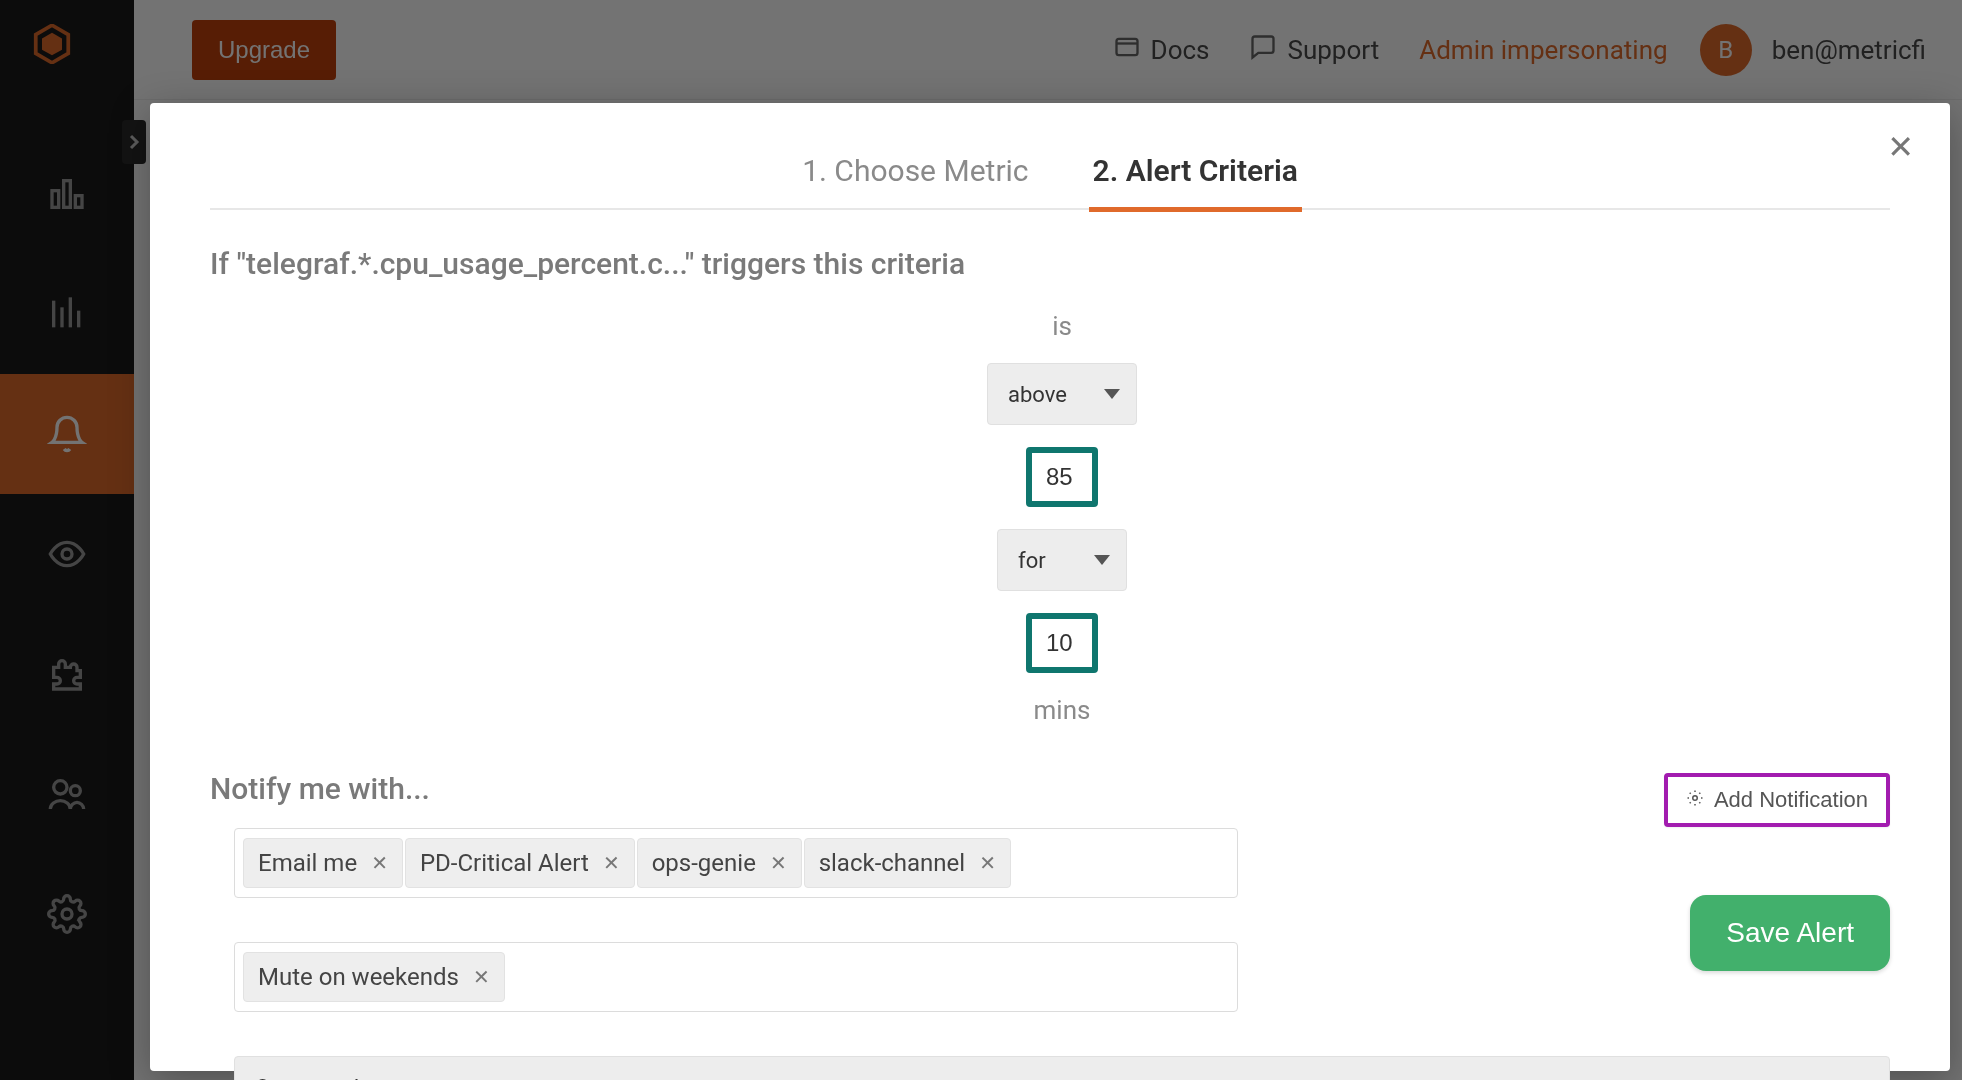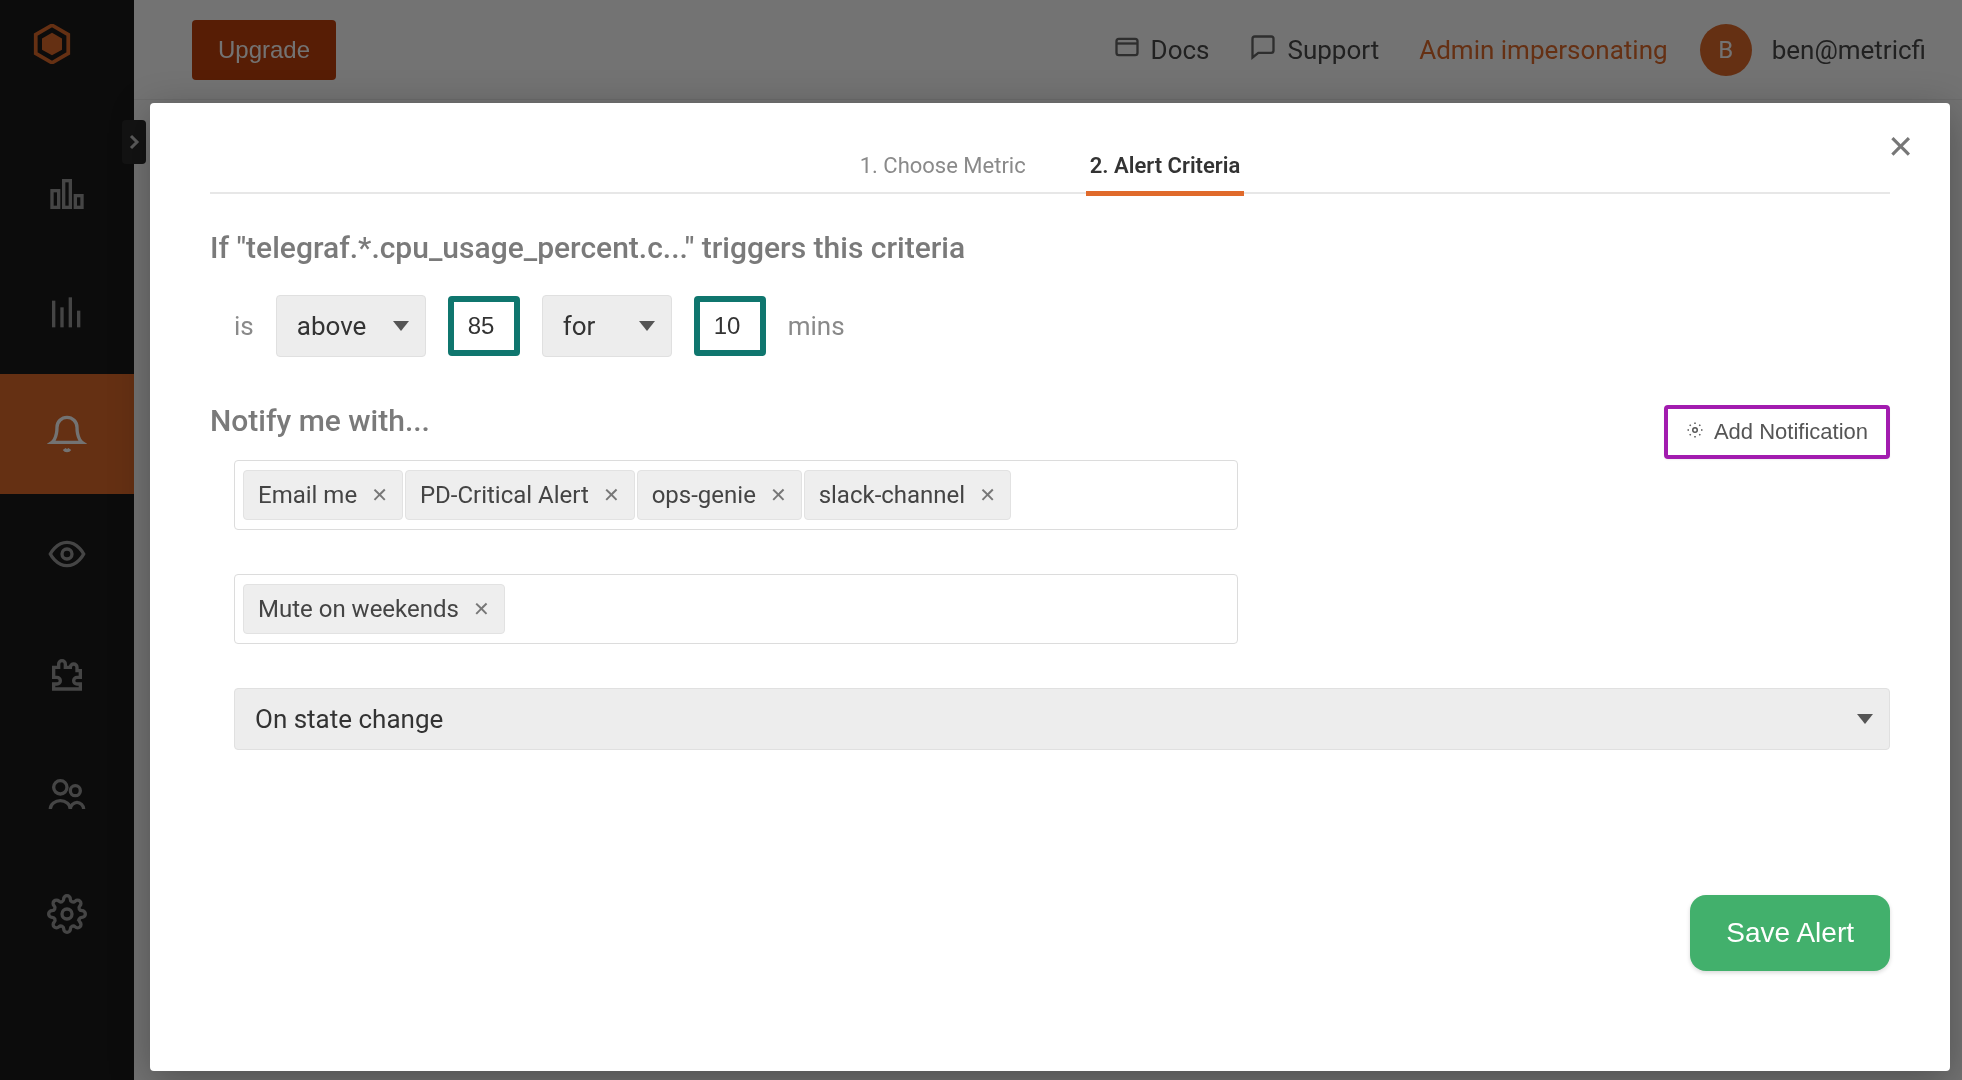--- a/index.html
+++ b/index.html
@@ -50,41 +50,41 @@
   .modal .close {
     position:absolute; top:28px; right:36px; font-size:32px; color:#777; cursor:pointer;
     background:none; border:none; line-height:1;
   }
 
   .tabs {
     display:flex; gap:56px; border-bottom:2px solid #e7e7e7; margin-bottom:36px;
     justify-content:center;
   }
   .tabs .tab {
-    padding:0 4px 16px 4px; font-size:22px; color:#8a8a8a; position:relative; top:2px;
+    padding:0 4px 22px 4px; font-size:30px; color:#8a8a8a; position:relative; top:2px;
     cursor:pointer;
   }
   .tabs .tab.active {
     color:#333; font-weight:600;
   }
   .tabs .tab.active::after {
     content:""; position:absolute; left:0; right:0; bottom:-2px; height:5px; background:#e06a2b;
   }
 
   .section-title { font-size:30px; color:#7a7a7a; margin-bottom:22px; font-weight:500; }
   .section-row { display:flex; align-items:center; justify-content:space-between; }
   .modal .section { margin-bottom:44px; }
 
   .criteria-row {
-    display:flex; align-items:center; gap:22px; padding-left:24px; margin-bottom:46px; margin-top:30px;
+    display:flex; align-items:center; gap:22px; padding-left:24px; margin-bottom:46px; margin-top:30px;flex-direction:column;
   }
   .muted-word { color:#8a8a8a; font-size:26px; }
   .select-box {
     background:#ededed; border:1px solid #e0e0e0; border-radius:4px;
-    height:62px; padding:0 48px 0 20px; font-size:26px; color:#333;
+    height:62px; padding:0 48px 0 20px; font-size:22px; color:#333;
     display:flex; align-items:center; position:relative; cursor:pointer; min-width:150px;
   }
   .select-box.wide { min-width:270px; }
   .select-box .caret {
     position:absolute; right:16px; top:50%; transform:translateY(-50%);
     width:0; height:0; border-left:8px solid transparent; border-right:8px solid transparent; border-top:10px solid #555;
   }
   .text-input {
     height:60px; width:72px; border:6px solid #0f766e; border-radius:4px; background:#fff;
     font-size:24px; padding:18px 14px; color:#333;

